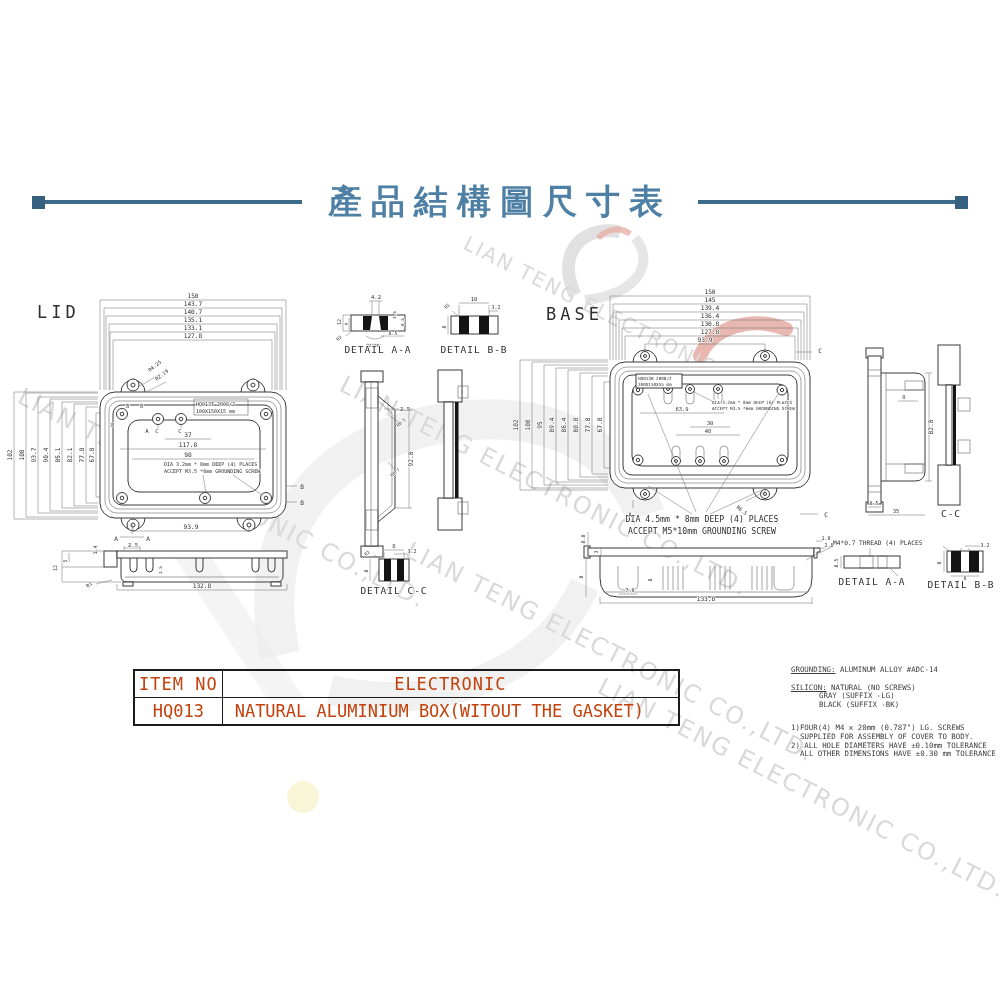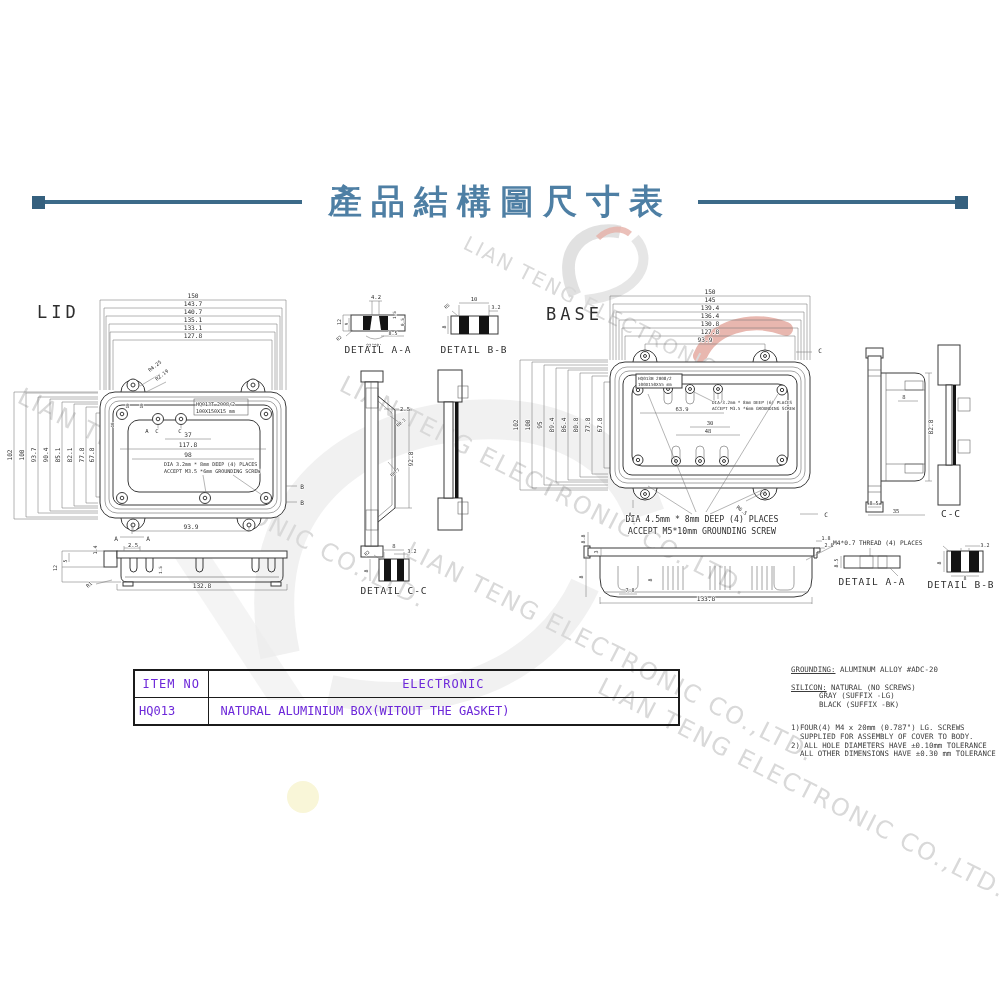--- a/index.html
+++ b/index.html
@@ -24,25 +24,25 @@
   .ln{fill:none;stroke:#3a3a3a;stroke-width:1}
   .lnf{fill:#fff;stroke:#3a3a3a;stroke-width:1}
   .tn{fill:none;stroke:#5a5a5a;stroke-width:.55}
   .dm{fill:none;stroke:#787878;stroke-width:.55}
   .blk{fill:#141414;stroke:none}
   .wm{font-family:"DejaVu Sans",sans-serif;font-size:24px;fill:#d9d9d9;
       letter-spacing:2px;stroke-width:0;text-anchor:start;}
   .wm2{font-size:20px}
   
   .itbl{position:absolute;left:133px;top:669px;width:547px;border-collapse:collapse;
-        font-family:"DejaVu Sans Mono",monospace;font-size:12px;color:#6d28d9;}
+        font-family:"DejaVu Sans Mono",monospace;font-size:17px;color:#c2410c;}
   .itbl th,.itbl td{border:1.2px solid #1b1b1b;height:26px;padding:0 4px;white-space:nowrap;}
   .itbl th{font-weight:normal;letter-spacing:1px;text-align:center;}
   .itbl td.dsc{padding-left:12px;text-align:left;}
-  .itbl td.itm{padding-left:4px;text-align:left;}
+  .itbl td.itm{padding-left:4px;text-align:center;}
   .itbl{border:2px solid #1b1b1b;}
   
   .notes{position:absolute;left:791px;top:666px;width:212px;
          font-family:"DejaVu Sans Mono",monospace;font-size:7.4px;line-height:8.6px;
          color:#3c3c3c;white-space:nowrap;}
   .notes .ul{text-decoration:underline;}
   .notes .ind{padding-left:28px;}
   .notes .ind2{padding-left:9px;}
   .mt10{margin-top:9px}.mt16{margin-top:15px}
 </style>
@@ -490,21 +490,21 @@
     </tr>
     <tr>
       <td class="itm">HQ013</td>
       <td class="dsc">NATURAL ALUMINIUM BOX(WITOUT THE GASKET)</td>
     </tr>
   </tbody>
     </table>
 
   
   <div class="notes">
-    <div><span class="ul">GROUNDING:</span> <span>ALUMINUM ALLOY #ADC-20</span></div>
+    <div><span class="ul">GROUNDING:</span> <span>ALUMINUM ALLOY #ADC-14</span></div>
     <div class="mt10"><span class="ul">SILICON:</span> <span>NATURAL (NO SCREWS)</span></div>
     <div class="ind">GRAY (SUFFIX -LG)</div>
     <div class="ind">BLACK (SUFFIX -BK)</div>
     <div class="mt16">1)FOUR(4) M4 x 20mm (0.787") LG. SCREWS</div>
     <div class="ind2">SUPPLIED FOR ASSEMBLY OF COVER TO BODY.</div>
     <div>2) ALL HOLE DIAMETERS HAVE ±0.10mm TOLERANCE</div>
     <div class="ind2">ALL OTHER DIMENSIONS HAVE ±0.30 mm TOLERANCE</div>
   </div>
 
 </div>

